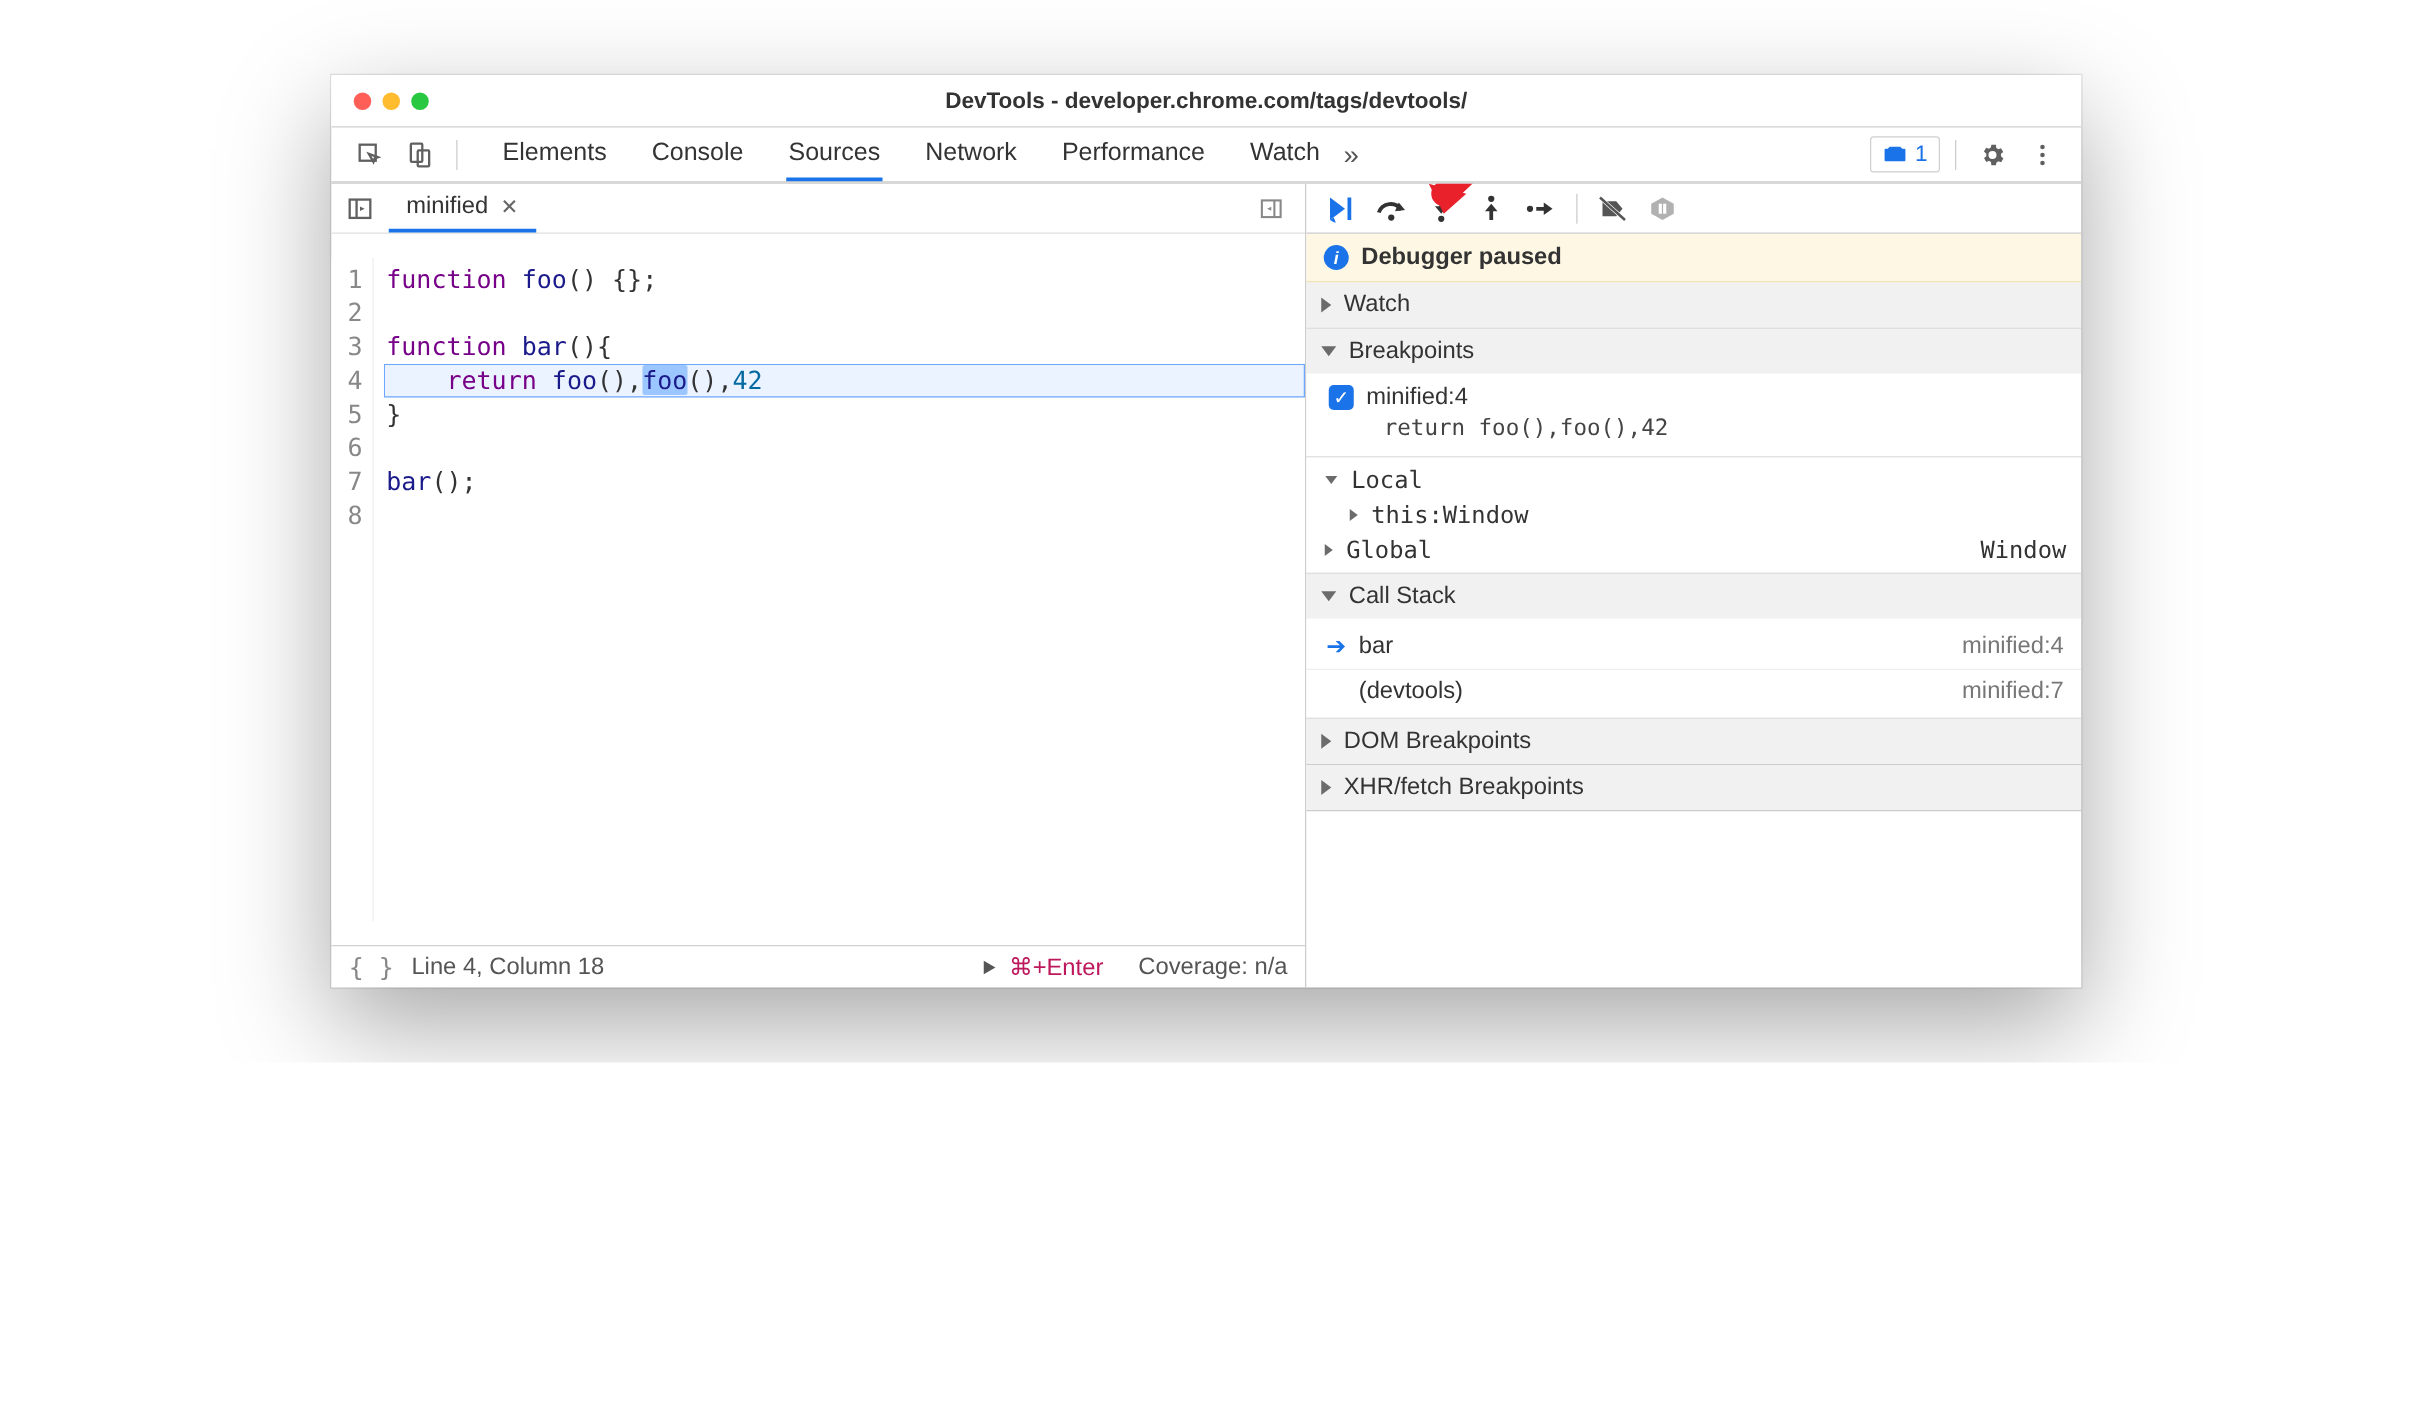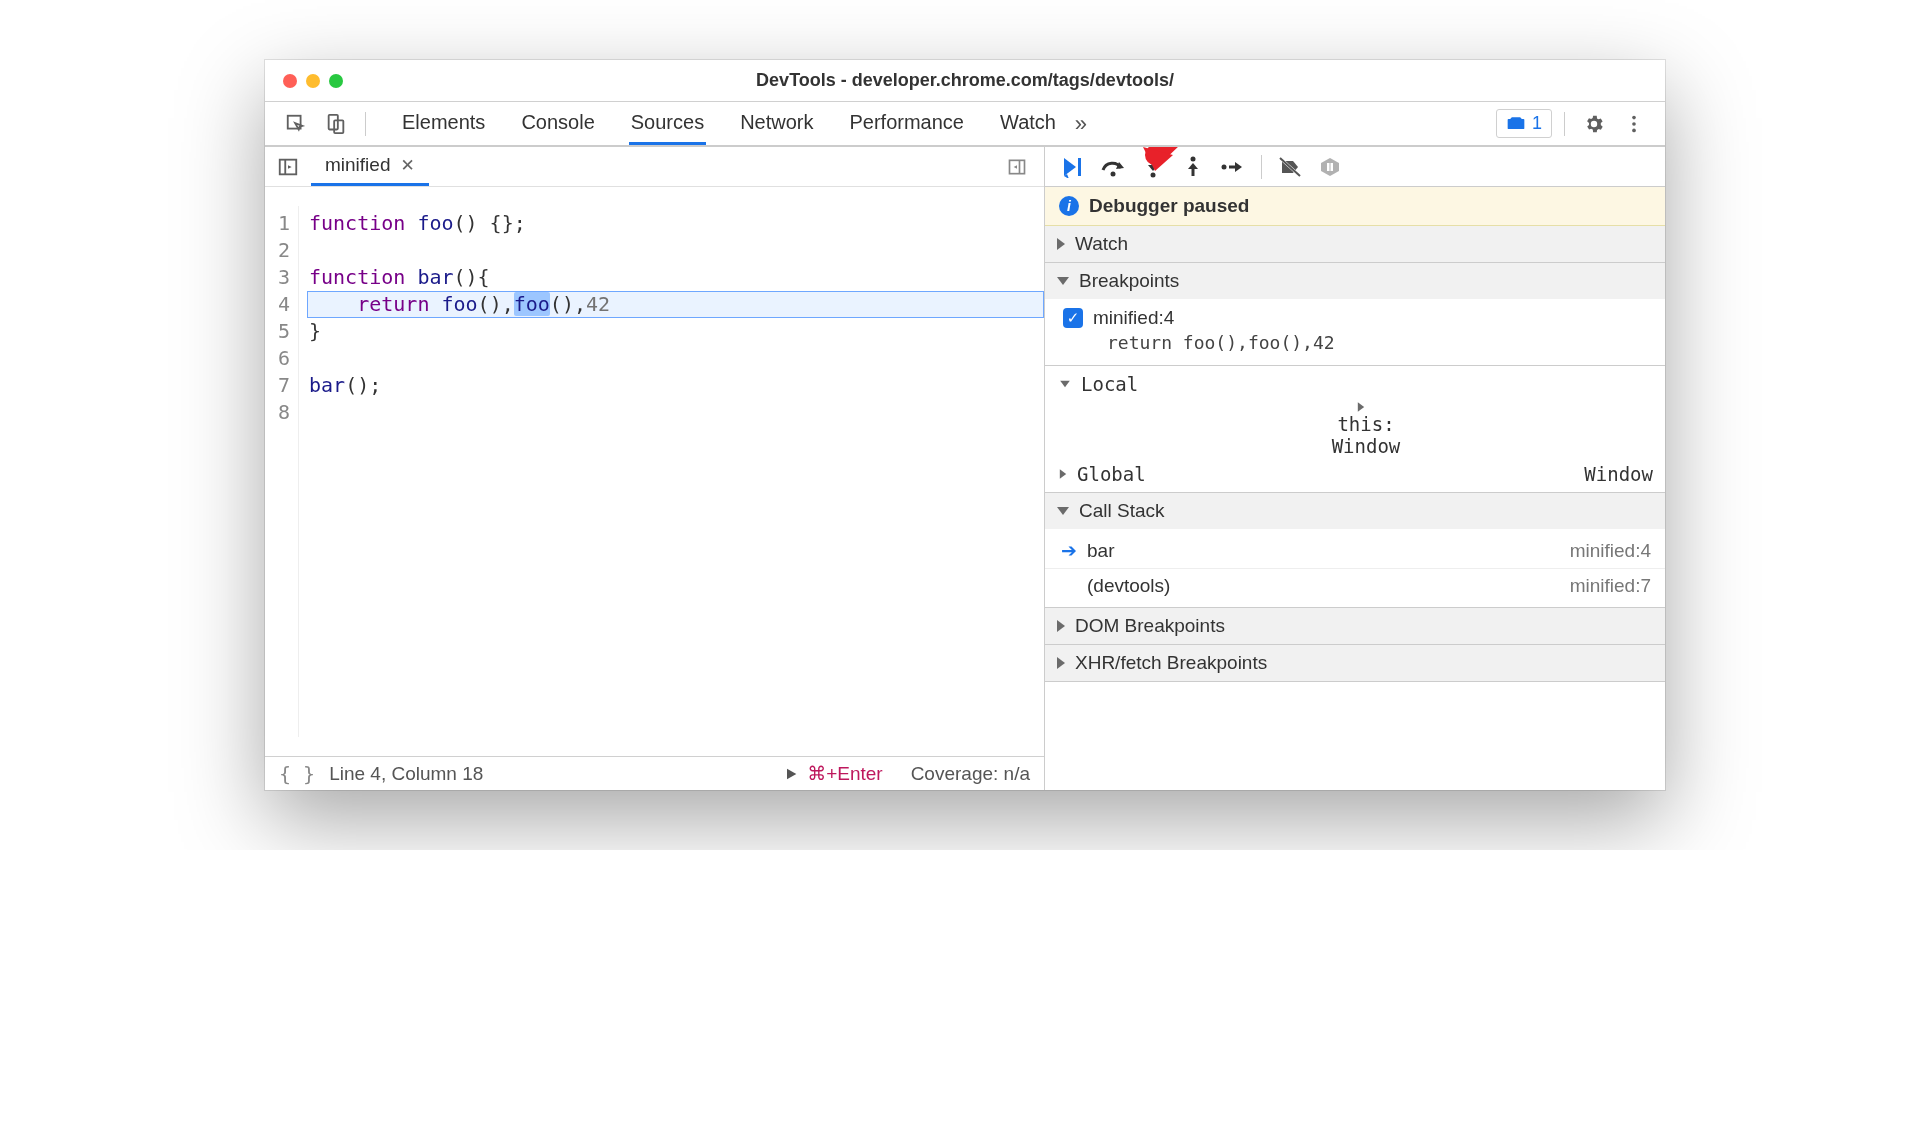--- a/index.html
+++ b/index.html
@@ -35,21 +35,21 @@
 .file-tab { display:flex; align-items:center; gap:10px; padding:0 14px; height:100%; border-bottom:3px solid #1a73e8; font-size:19px; color:#333; }
 .close-x { color:#666; font-size:17px; cursor:pointer; }
 .snippet-toggle { width:34px; height:34px; display:flex; align-items:center; justify-content:center; margin:0 10px 0 auto; color:#888; cursor:pointer; }
 
 
 .code-area { flex:1; display:flex; font-family:Menlo,Monaco,Consolas,monospace; font-size:20px; line-height:27px; overflow:hidden; position:relative; }
 .gutter { width:34px; text-align:right; color:#888; padding:4px 8px 4px 0; background:#fff; border-right:1px solid #eee; user-select:none; }
 .code { flex:1; padding:4px 0 4px 8px; white-space:pre; position:relative; }
 .code-line { position:relative; padding-left:2px; }
 .code-line.hl { background:#eaf3ff; box-shadow:inset 0 0 0 1px #6ea7ff; }
-.kw{color:#708}.fn{color:#1a1a8a}.num{color:#737373}.sel{background:#9cc6ff;border-radius:2px}
+.kw{color:#708}.fn{color:#1a1a8a}.num{color:#0369a1}.sel{background:#9cc6ff;border-radius:2px}
 
 
 .status { height:34px; border-top:1px solid #d0d0d0; display:flex; align-items:center; padding:0 14px; gap:14px; color:#555; font-size:19px; }
 .braces-btn { font-family:monospace; color:#888; cursor:pointer; font-size:20px; }
 .status .spacer{flex:1}
 
 
 .dbg-controls { height:40px; display:flex; align-items:center; gap:4px; padding:0 10px; border-bottom:1px solid #ccc; position:relative; }
 .ctrl { width:36px; height:34px; display:flex; align-items:center; justify-content:center; cursor:pointer; }
 .ctrl.disabled{opacity:.45}
@@ -67,21 +67,21 @@
 .tri { display:inline-block; width:0;height:0; margin-right:10px; }
 .tri.right { border-top:6px solid transparent; border-bottom:6px solid transparent; border-left:8px solid #6b6b6b; }
 .tri.down { border-left:6px solid transparent; border-right:6px solid transparent; border-top:8px solid #6b6b6b; }
 .section-body { padding:4px 0; background:#fff; }
 .bp-item { padding:4px 14px 2px 18px; }
 .bp-row1 { display:flex; align-items:center; gap:10px; font-size:19px; }
 .chk { width:20px; height:20px; border-radius:4px; background:#1a73e8; display:inline-flex; align-items:center; justify-content:center; color:#fff; font-size:15px; }
 .bp-code { padding:3px 0 6px 44px; font-family:Menlo,Monaco,monospace; font-size:18px; color:#444; white-space:pre; }
 
 .scope-row { display:flex; align-items:center; padding:3px 12px 3px 14px; font-size:19px; font-family:Menlo,Monaco,monospace; }
-.scope-row.sub { padding-left:34px;flex-direction:column; }
+.scope-row.sub { padding-left:34px; }
 .scope-row .spacer{flex:1}
 .scope-key{color:#333}.scope-val{color:#333}
 
 .cs-row { display:flex; align-items:center; padding:6px 14px 6px 16px; border-bottom:1px solid #eee; font-size:19px; }
 .cs-row:last-child{border-bottom:none}
 .cs-arrow{width:18px;display:inline-block;color:#1a73e8;margin-right:8px}
 .cs-loc{color:#777}
 
 
 .right::-webkit-scrollbar{width:14px}

